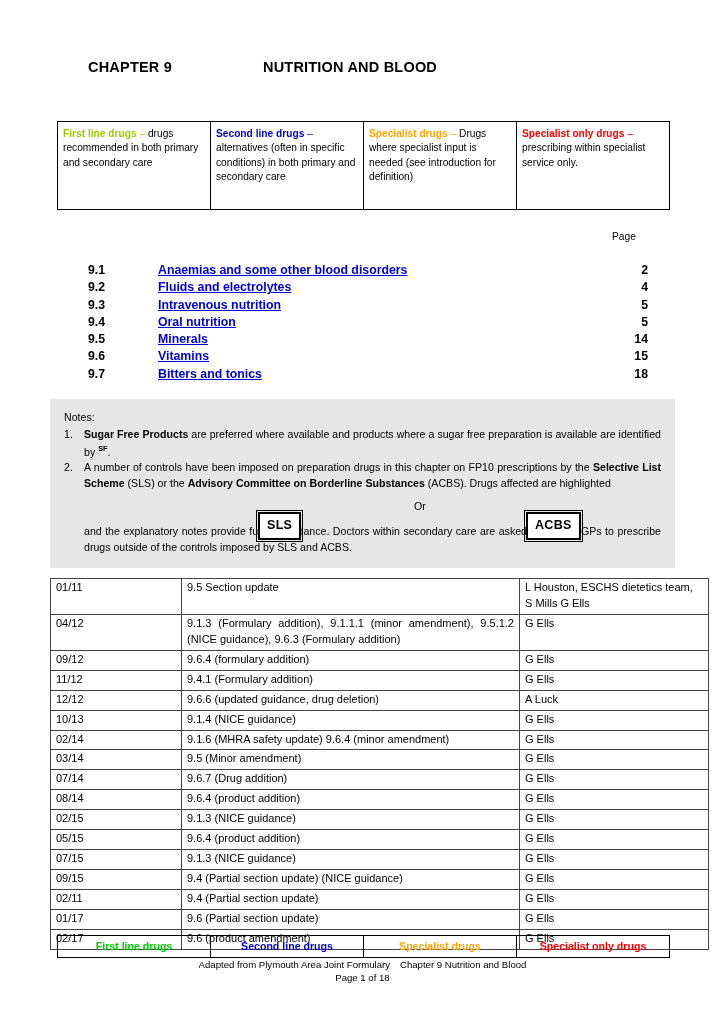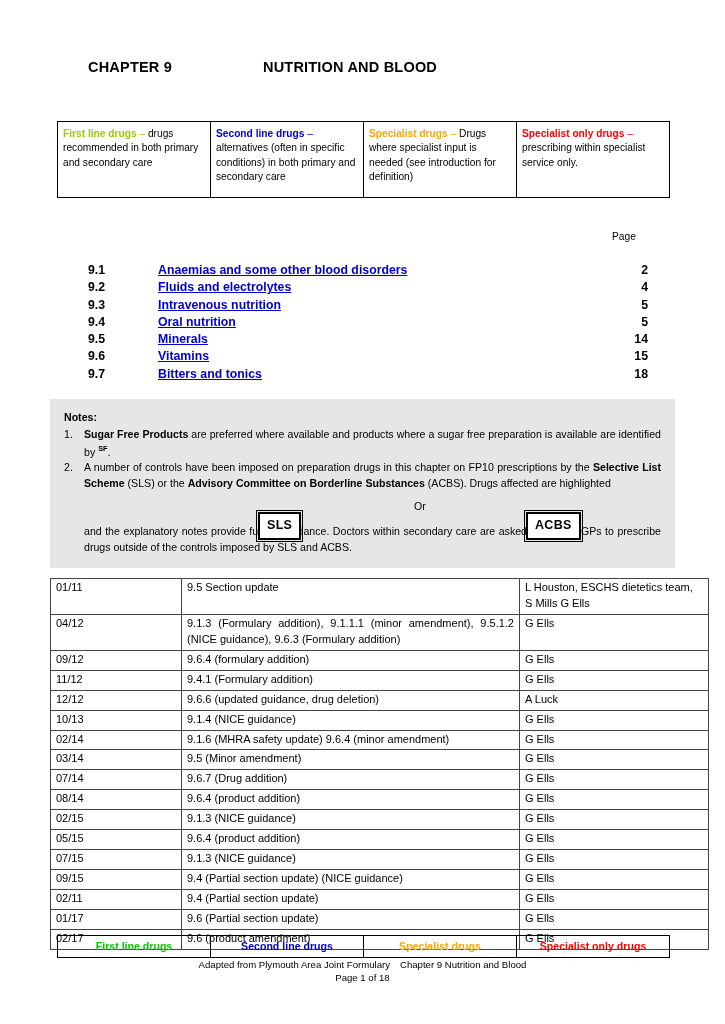--- a/index.html
+++ b/index.html
@@ -40,21 +40,21 @@
     position: absolute;
     left: 57px;
     top: 121px;
     width: 613px;
     border-collapse: collapse;
     table-layout: fixed;
   }
   .legend-table td {
     border: 1px solid #000000;
     vertical-align: top;
-    padding: 5px 5px 8px 5px;
+    padding: 5px 5px 20px 5px;
     font-size: 10.2px;
     line-height: 1.42;
     height: 62px;
   }
   .legend-term { font-weight: bold; }
 
   
   .page-label {
     position: absolute;
     left: 612px;
@@ -94,21 +94,21 @@
     left: 50px;
     top: 399px;
     width: 625px;
     height: 169px;
     background: #E6E6E6;
     box-sizing: border-box;
     padding: 11px 14px 8px 14px;
     font-size: 10.6px;
     line-height: 1.5;
   }
-  .notes-head { font-weight: bold; margin-bottom: 1px; }
+  .notes-head { font-weight: normal; margin-bottom: 1px; }
   .note-item {
     display: flex;
     align-items: flex-start;
     margin-bottom: 0px;
   }
   .note-marker { width: 20px; flex: none; }
   .note-body { flex: 1 1 auto; text-align: justify; }
   .b { font-weight: bold; }
   sup { font-size: 7.4px; vertical-align: super; font-weight: bold; }
 

